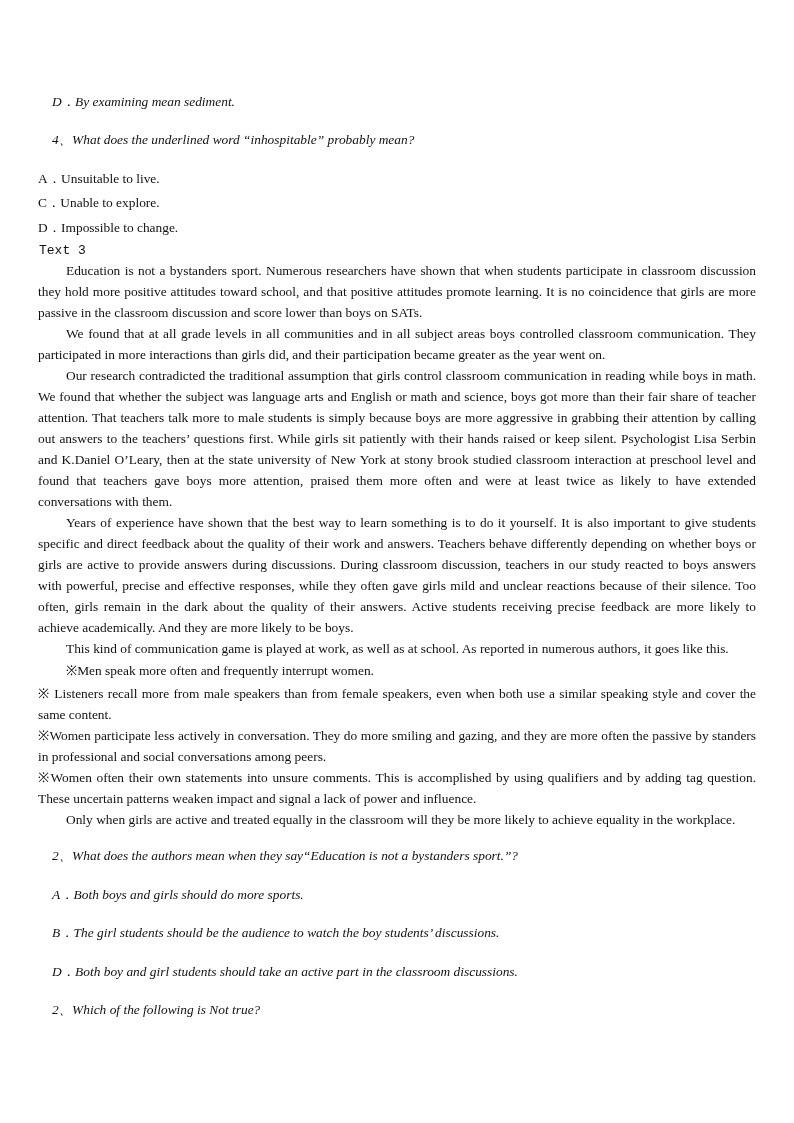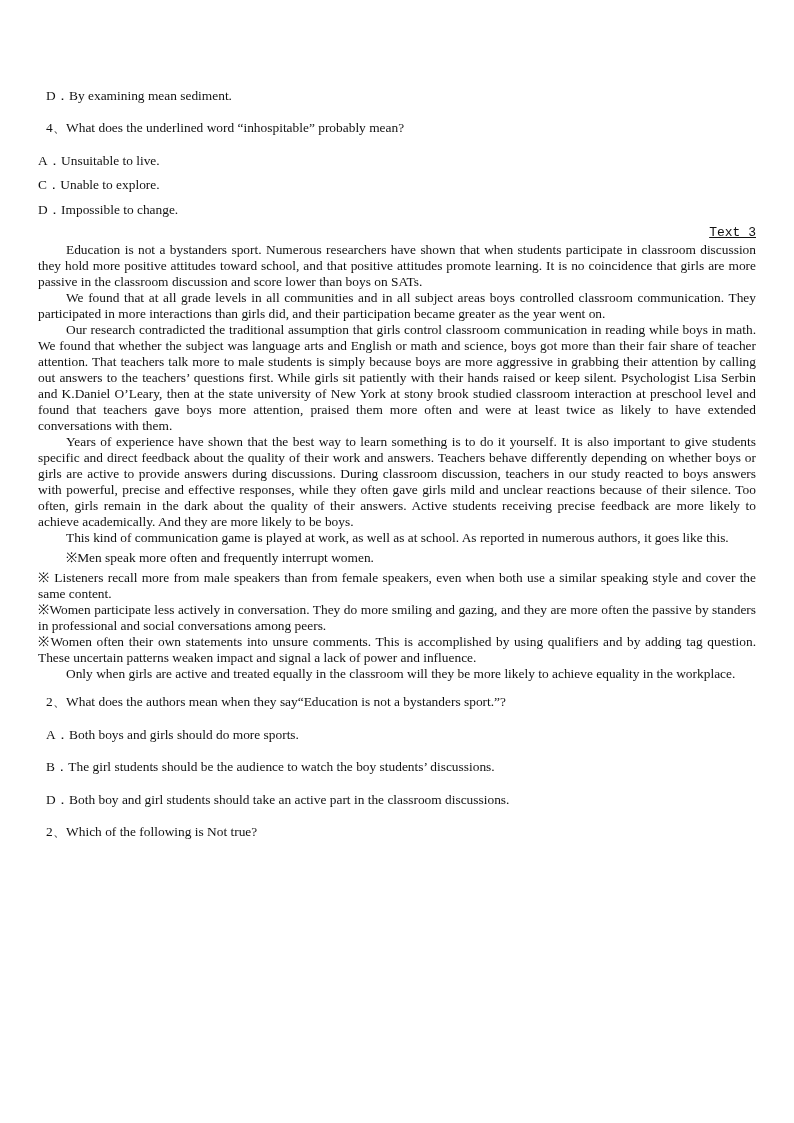--- a/index.html
+++ b/index.html
@@ -17,44 +17,44 @@
       overflow: hidden;
     }
     .page {
       position: absolute;
       left: 38px;
       top: 76px;
       width: 718px;
     }
     .line {
       line-height: 24.4px;
-      margin: 8px;
+      margin: 14px;
       white-space: nowrap;
+      font-style: italic;
     }
     .para {
-      line-height: 16px;
+      line-height: 21px;
       margin: 0;
       text-align: justify;
       text-align-last: left;
     }
     .indent { text-indent: 28px; }
     .opt-row {
       display: flex;
       line-height: 24.4px;
       flex-direction: column;
     }
     .opt-row .opt { width: 276px; white-space: nowrap; }
     .title {
       font-family: "Liberation Mono", monospace;
       font-size: 13px;
-      text-align: right;
+      text-align: left;
       line-height: 17px;
       margin: 2px 0 1px 0;
       padding-left: 1px;
-      text-decoration: underline;
     }
     .note { line-height: 24.4px; margin: 0; }
   </style>
 </head>
 <body>
 
 <div class="page">
 
   <p class="line">D．By examining mean sediment.</p>
 

